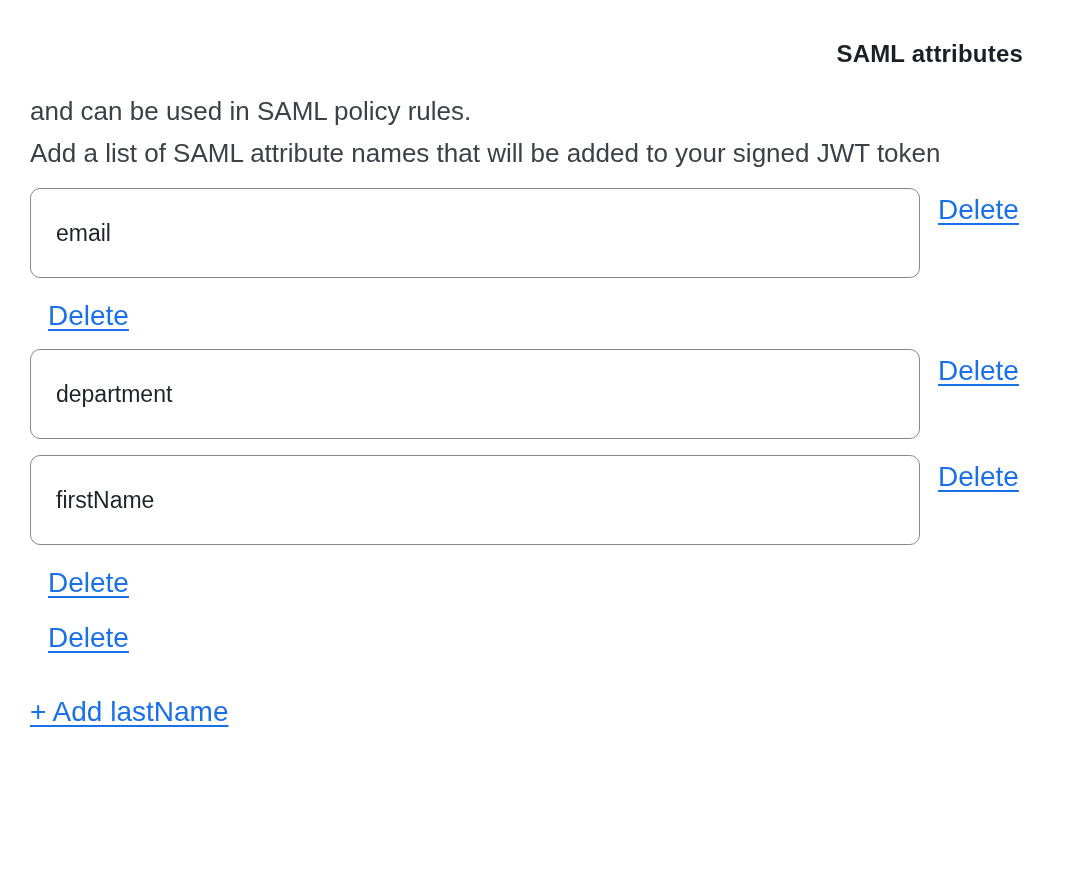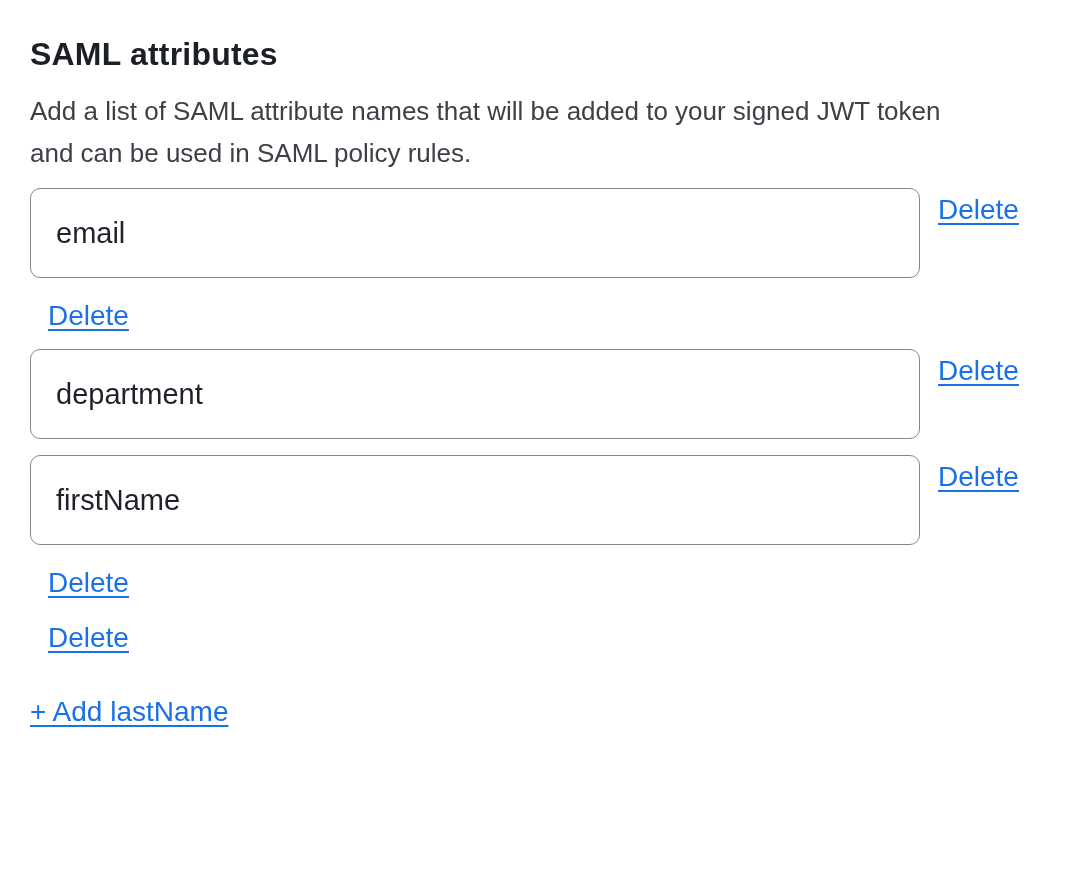--- a/index.html
+++ b/index.html
@@ -19,25 +19,26 @@
   }
   .page {
     width: 1066px;
     height: 886px;
     padding: 30px 43px 0 30px;
     overflow: hidden;
     background: var(--bg);
   }
   .section-title {
     margin: 4px 0 0 0;
-    font-size: 32px;
+    font-size: 24px;
     line-height: 40px;
     font-weight: 700;
     color: var(--heading-color);
     letter-spacing: 0.2px;
+    text-align: right;
   }
   .section-desc {
     margin: 16px 0 0 0;
     font-size: 26px;
     line-height: 42px;
     font-weight: 400;
     color: var(--body-text);
   }
   .section-desc .desc-line { display: block; }
   .rows {
@@ -49,21 +50,21 @@
     margin-bottom: 16px;
   }
   .attr-input {
     width: 890px;
     height: 90px;
     flex: 0 0 auto;
     border: 1.5px solid var(--border-gray);
     border-radius: 10px;
     padding: 0 25px;
     font-family: "Liberation Sans", "DejaVu Sans", sans-serif;
-    font-size: 29px;
+    font-size: 23px;
     color: var(--input-text);
     background: #ffffff;
     outline: none;
   }
   .link {
     color: var(--link-blue);
     text-decoration-thickness: 2px;
     text-underline-offset: 4px;
     font-size: 28px;
     line-height: 34px;
@@ -80,22 +81,22 @@
   }
 </style>
 </head>
 <body>
 
 <div class="page">
 
   <h2 class="section-title">SAML attributes</h2>
 
   <p class="section-desc">
+    <span class="desc-line">and can be used in SAML policy rules.</span>
     <span class="desc-line">Add a list of SAML attribute names that will be added to your signed JWT token</span>
-    <span class="desc-line">and can be used in SAML policy rules.</span>
   </p>
 
   <div class="rows">
   <div class="attr-row">
     <input type="text" class="attr-input" value="email" style="">
     <a href="#" class="link delete-link">Delete</a>
   </div>
 
   <div class="attr-row">
     <a href="#" class="link delete-link">Delete</a>

